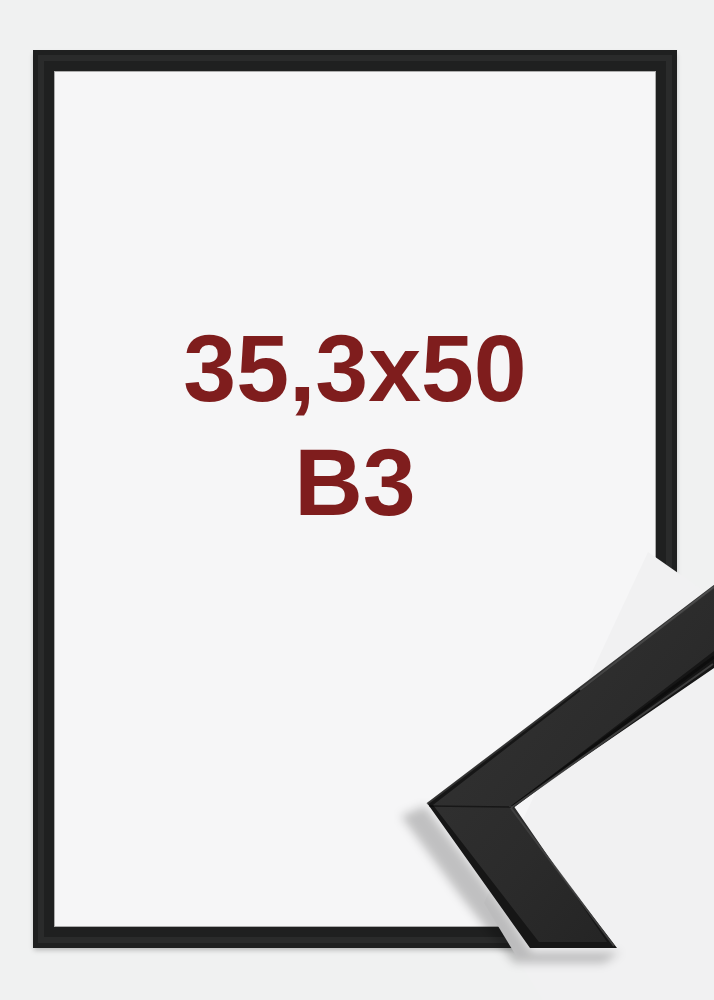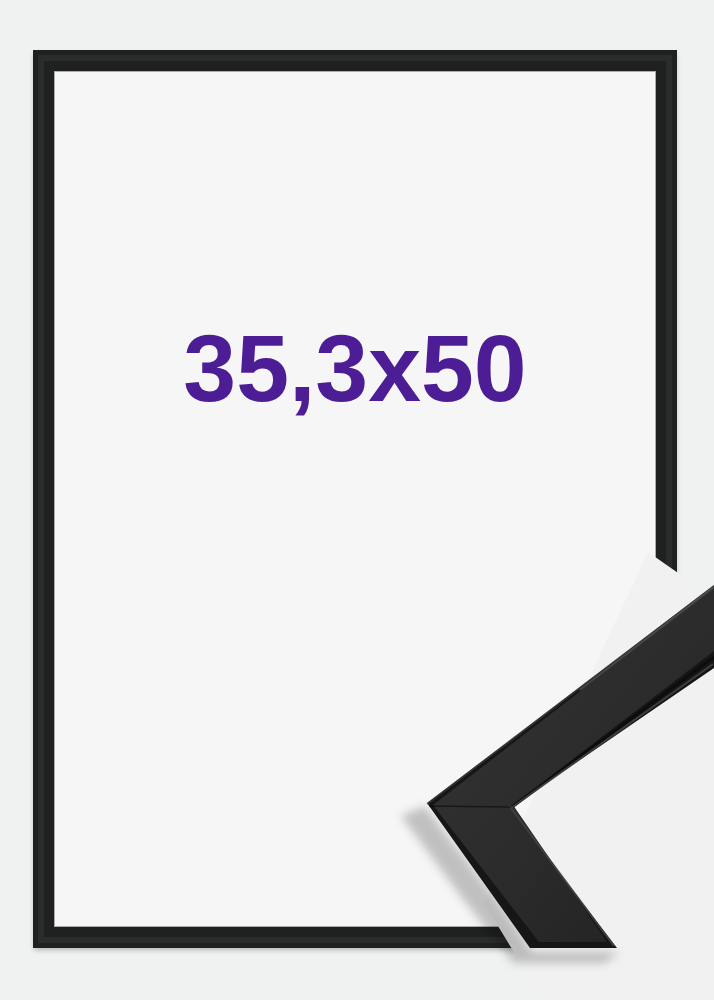--- a/index.html
+++ b/index.html
@@ -34,38 +34,39 @@
     pointer-events: none;
   }
   .labels {
     position: absolute;
     left: 54px; right: 58px; top: 311px;
     text-align: center;
     font-weight: 700;
     font-size: 95px;
     line-height: 114px;
     letter-spacing: 0px;
-    color: #4c1d95;
+    color: #7f1d1d;
   }
   .corner-svg {
     position: absolute;
     left: 0; top: 0;
     width: 714px; height: 1000px;
     pointer-events: none;
   }
 </style>
 </head>
 <body>
 
 <div class="stage">
 
   <div class="frame"></div>
 
   <div class="labels">
     <div>35,3x50</div>
+    <div>B3</div>
   </div>
 
   <svg class="corner-svg" viewBox="0 0 714 1000" xmlns="http://www.w3.org/2000/svg">
     <defs>
       <linearGradient id="faceGrad" x1="0" y1="0" x2="1" y2="1">
         <stop offset="0" stop-color="#353535"></stop>
         <stop offset="0.55" stop-color="#2b2b2b"></stop>
         <stop offset="1" stop-color="#202020"></stop>
       </linearGradient>
       <filter id="blurSoft" x="-40%" y="-40%" width="180%" height="180%">

